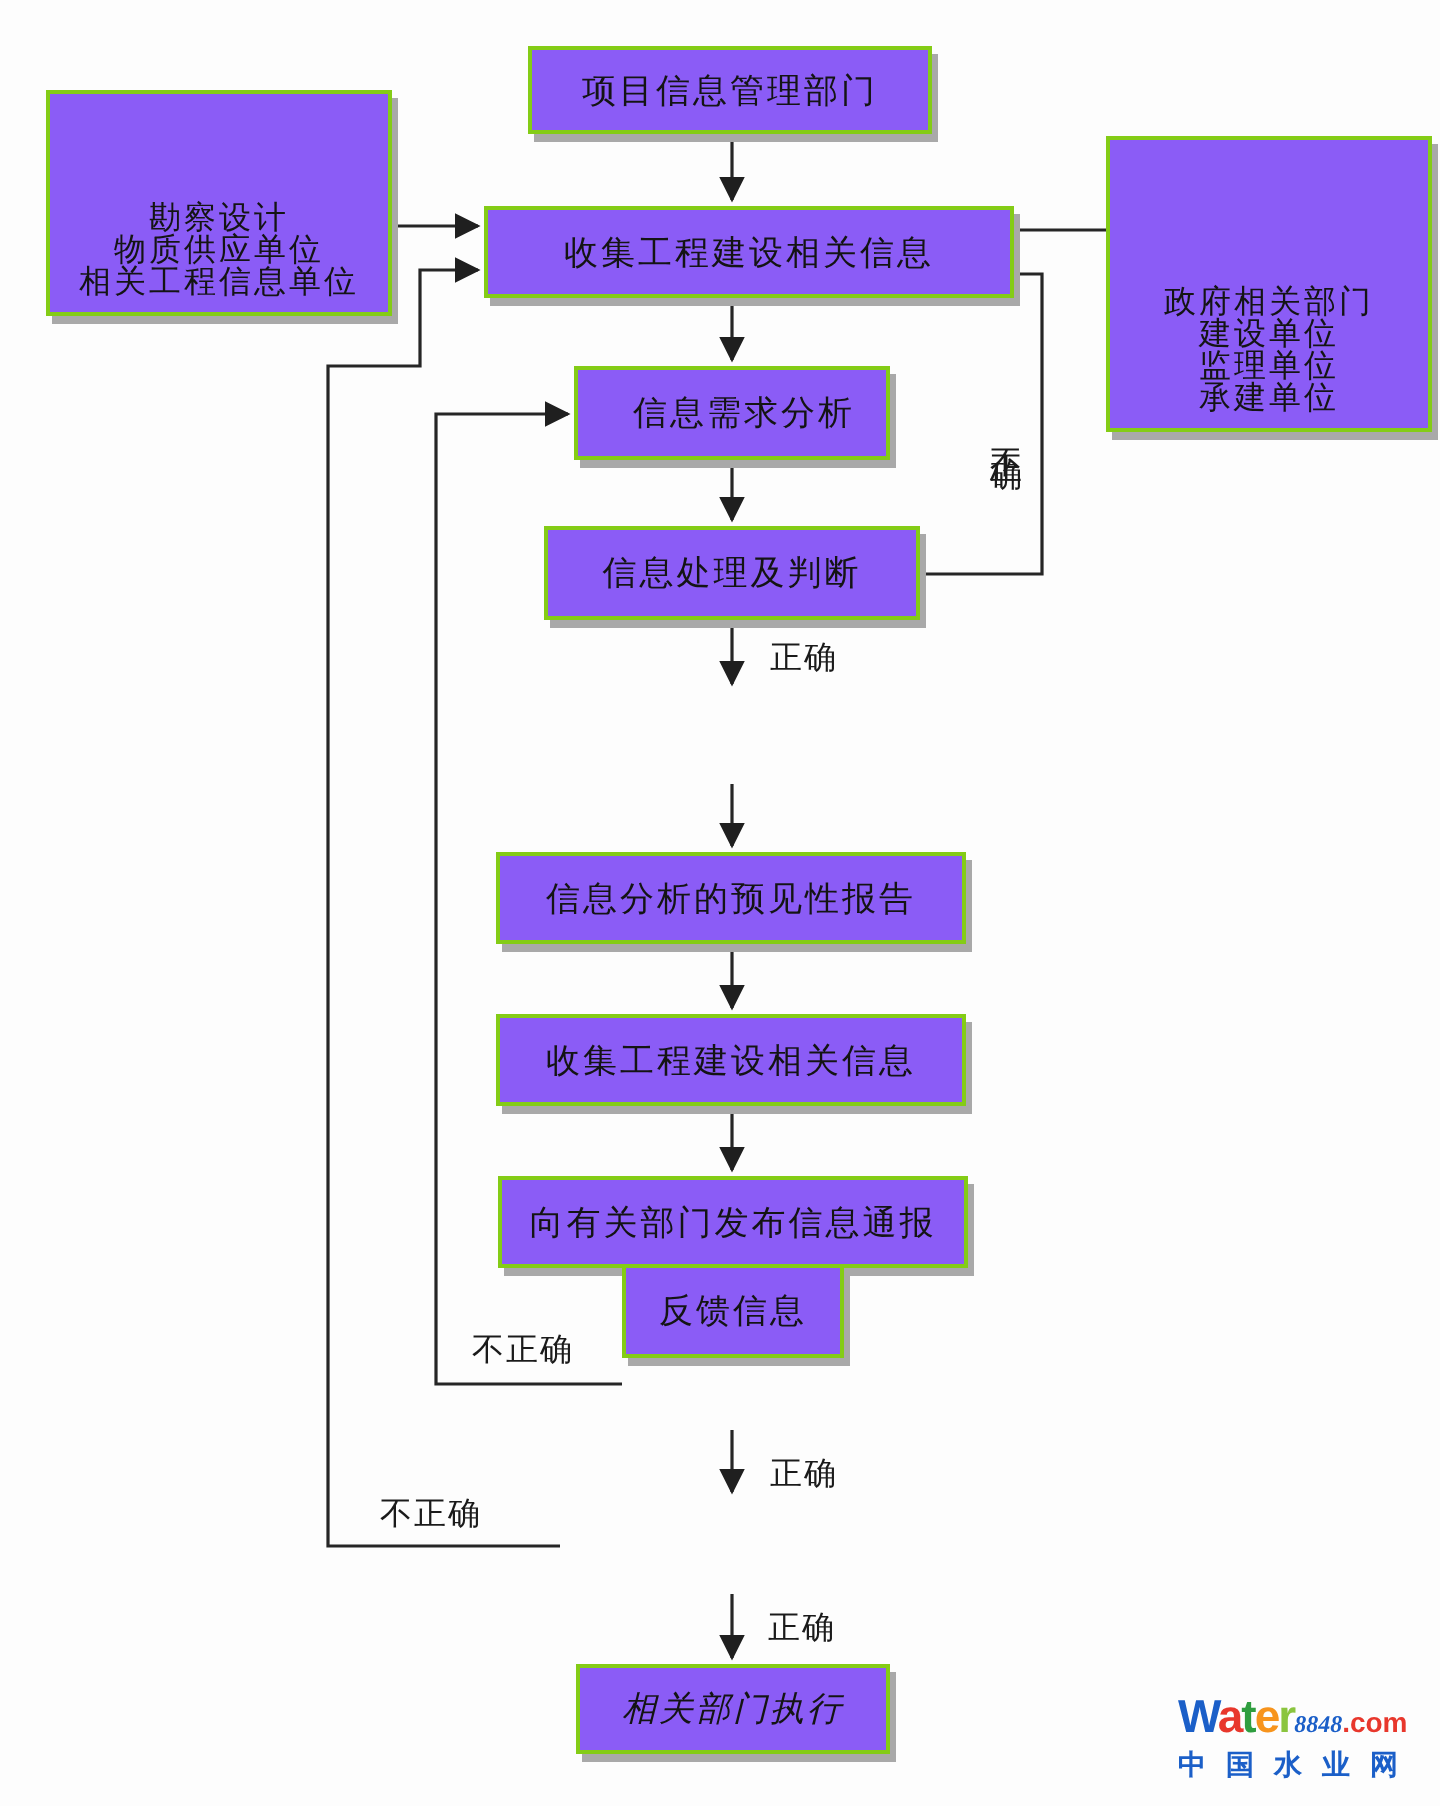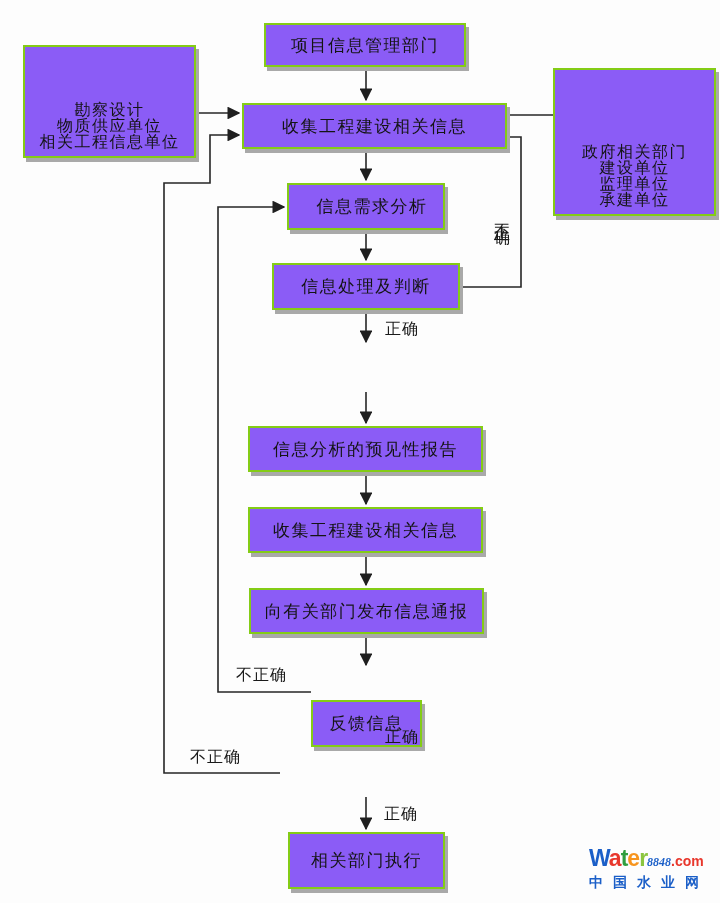--- a/index.html
+++ b/index.html
@@ -95,26 +95,26 @@
   </div>
 
   <div class="box" style="left:248px;top:507px;width:235px;height:46px;">
     <span>收集工程建设相关信息</span>
   </div>
 
   <div class="box" style="left:249px;top:588px;width:235px;height:46px;">
     <span>向有关部门发布信息通报</span>
   </div>
 
-  <div class="box" style="left:311px;top:700px;width:111px;height:47px;">
+  <div class="box" style="left:311px;top:632px;width:111px;height:47px;">
     <span>反馈信息</span>
   </div>
 
 
-  <div class="box" style="left:288px;top:832px;width:157px;height:57px;">
+  <div class="box" style="left:288px;top:832px;width:157px;height:45px;font-style:italic;">
     <span>相关部门执行</span>
   </div>
 
   <span class="edge-label" style="left:385px;top:319px;">正确</span>
   <span class="edge-label" style="left:385px;top:727px;">正确</span>
   <span class="edge-label" style="left:384px;top:804px;">正确</span>
 
   <span class="edge-label vertical" style="left:494px;top:211px;">不正确</span>
   <span class="edge-label" style="left:236px;top:665px;">不正确</span>
   <span class="edge-label" style="left:190px;top:747px;">不正确</span>

